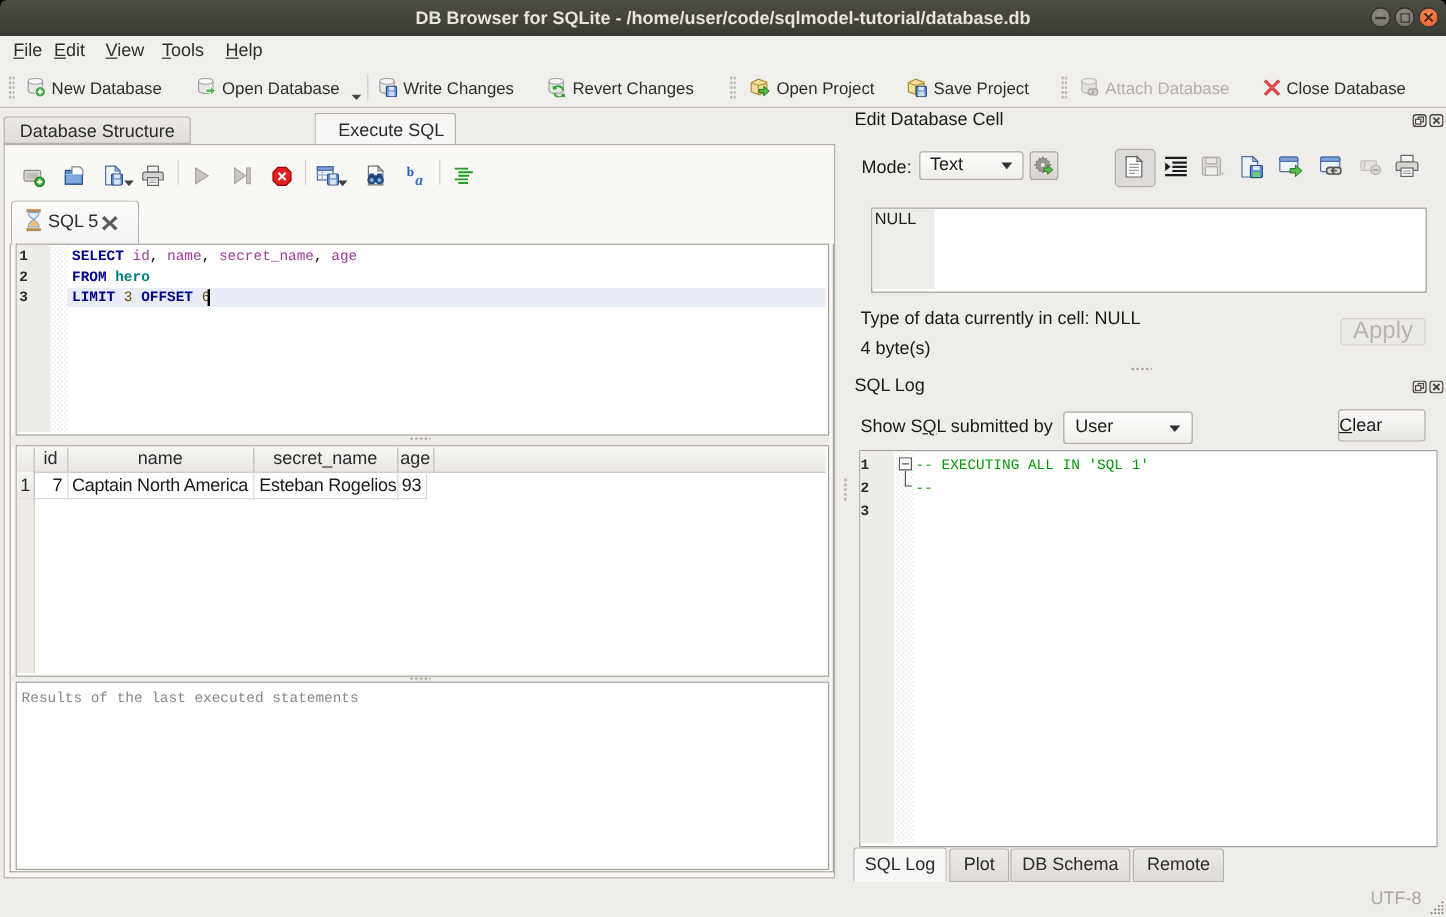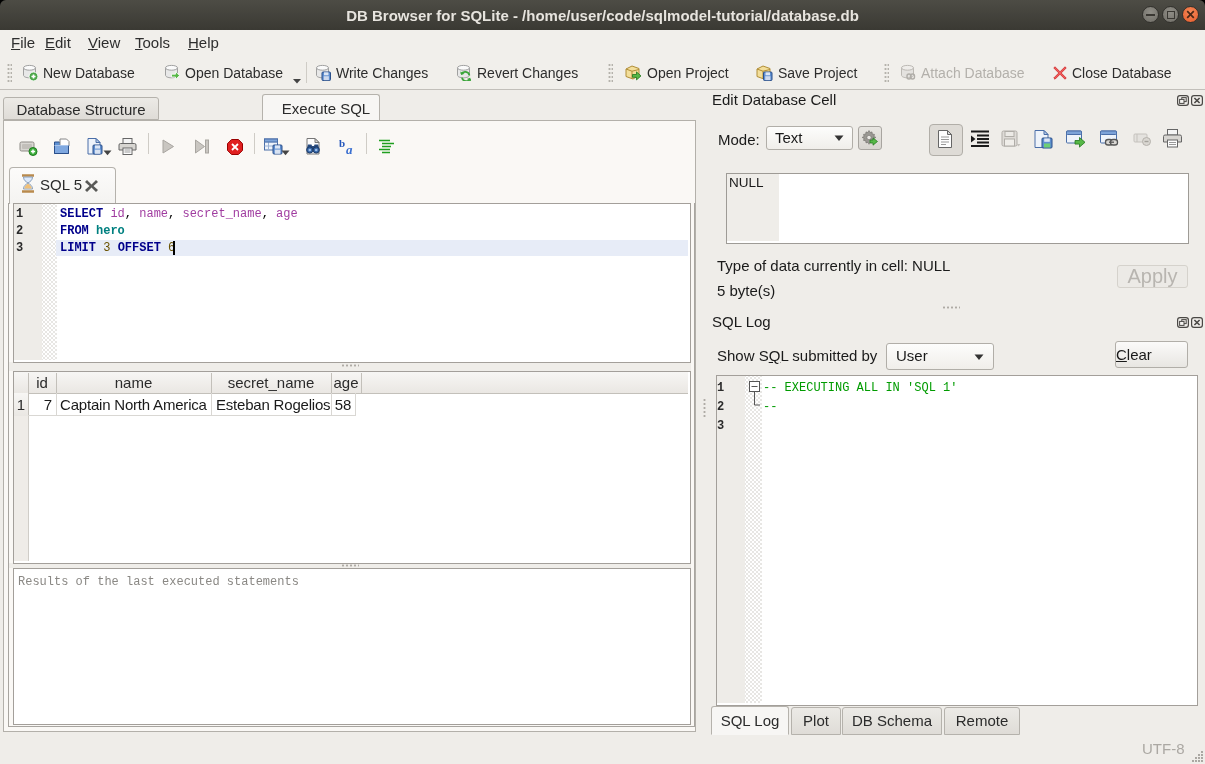--- a/index.html
+++ b/index.html
@@ -247,21 +247,21 @@
  <div class="abs" style="left:28px;width:28px;text-align:center;line-height:20px;border-right:1px solid #c3c0ba;height:20px;">id</div>
  <div class="abs" style="left:56px;width:155px;text-align:center;line-height:20px;border-right:1px solid #c3c0ba;height:20px;">name</div>
  <div class="abs" style="left:211px;width:120px;text-align:center;line-height:20px;border-right:1px solid #c3c0ba;height:20px;">secret_name</div>
  <div class="abs" style="left:331px;width:30px;text-align:center;line-height:20px;border-right:1px solid #c3c0ba;height:20px;">age</div>
  <div class="abs" style="left:14px;width:14px;height:20px;border-right:1px solid #c3c0ba;"></div>
 </div>
 <div class="abs" id="row1" style="top:393px;height:23px;font-size:15px;color:#1a1a1a;white-space:nowrap;letter-spacing:-0.2px;">
  <div class="abs" style="left:28px;width:24px;text-align:right;line-height:23px;border-right:1px solid #d9d7d3;border-bottom:1px solid #d9d7d3;height:22px;padding-right:4px;">7</div>
  <div class="abs" style="left:56px;width:151px;line-height:23px;border-right:1px solid #d9d7d3;border-bottom:1px solid #d9d7d3;height:22px;padding-left:4px;overflow:hidden;">Captain North America</div>
  <div class="abs" style="left:211px;width:115px;line-height:23px;border-right:1px solid #d9d7d3;border-bottom:1px solid #d9d7d3;height:22px;padding-left:5px;overflow:hidden;">Esteban Rogelios</div>
- <div class="abs" style="left:331px;width:24px;text-align:center;line-height:23px;border-right:1px solid #d9d7d3;border-bottom:1px solid #d9d7d3;height:22px;">58</div>
+ <div class="abs" style="left:331px;width:24px;text-align:center;line-height:23px;border-right:1px solid #d9d7d3;border-bottom:1px solid #d9d7d3;height:22px;">93</div>
 </div>
 <div class="hdots" style="left:341px;top:564px;"></div>
 
 <div class="abs whitebox" id="msgbox" style="left:13px;top:568px;width:676px;height:155px;"></div>
 <div class="abs mono" style="left:18px;top:575px;font-size:12px;color:#8a8884;">Results of the last executed statements</div>
 
 <div class="vdots" style="left:703px;top:398px;"></div>
 
 <div class="abs" style="left:712px;top:91px;font-size:15px;color:#1a1a1a;">Edit Database Cell</div>
 <svg class="abs" style="left:1177px;top:95px;" width="12" height="11" viewBox="0 0 12 11">
@@ -335,21 +335,21 @@
  <rect x="5.5" y="1.5" width="10" height="5.5" fill="#f4f4f4" stroke="#666"></rect>
  <path d="M3 7 h15 a1.5 1.5 0 0 1 1.5 1.5 v5.5 h-18 v-5.5 a1.5 1.5 0 0 1 1.5-1.5z" fill="#d7d5d1" stroke="#666"></path>
  <rect x="5.5" y="12" width="10" height="7" fill="#fdfdfd" stroke="#666"></rect>
  <path d="M7 14.5 h7 M7 16.5 h7" stroke="#999"></path>
 </svg>
 
 <div class="abs" style="left:726px;top:173px;width:461px;height:69px;background:#fff;border:1px solid #9e9b96;"></div>
 <div class="abs" style="left:727px;top:174px;width:52px;height:67px;background:#efede9;"></div>
 <div class="abs" style="left:729px;top:175px;font-size:13.5px;color:#1a1a1a;">NULL</div>
 <div class="abs" style="left:717px;top:257px;font-size:15px;color:#1a1a1a;">Type of data currently in cell: NULL</div>
-<div class="abs" style="left:717px;top:282px;font-size:15px;color:#1a1a1a;">5 byte(s)</div>
+<div class="abs" style="left:717px;top:282px;font-size:15px;color:#1a1a1a;">4 byte(s)</div>
 <div class="abs" style="left:1117px;top:265px;width:69px;height:21px;background:#eceae6;border:1px solid #d5d2cc;border-radius:3px;text-align:center;line-height:21px;font-size:20px;color:#b8b5b0;">Apply</div>
 <div class="hdots" style="left:942px;top:306px;"></div>
 
 <div class="abs" style="left:712px;top:313px;font-size:15px;color:#1a1a1a;">SQL Log</div>
 <svg class="abs" style="left:1177px;top:317px;" width="12" height="11" viewBox="0 0 12 11">
  <rect x="0.6" y="0.6" width="10.8" height="9.8" rx="2.4" fill="none" stroke="#4a4845" stroke-width="1.2"></rect>
  <rect x="4.8" y="2.6" width="4.4" height="4" fill="none" stroke="#4a4845" stroke-width="1"></rect>
  <rect x="2.6" y="4.4" width="4.4" height="4" fill="#f6f4f1" stroke="#4a4845" stroke-width="1"></rect>
 </svg>
 <svg class="abs" style="left:1191px;top:317px;" width="12" height="11" viewBox="0 0 12 11">

